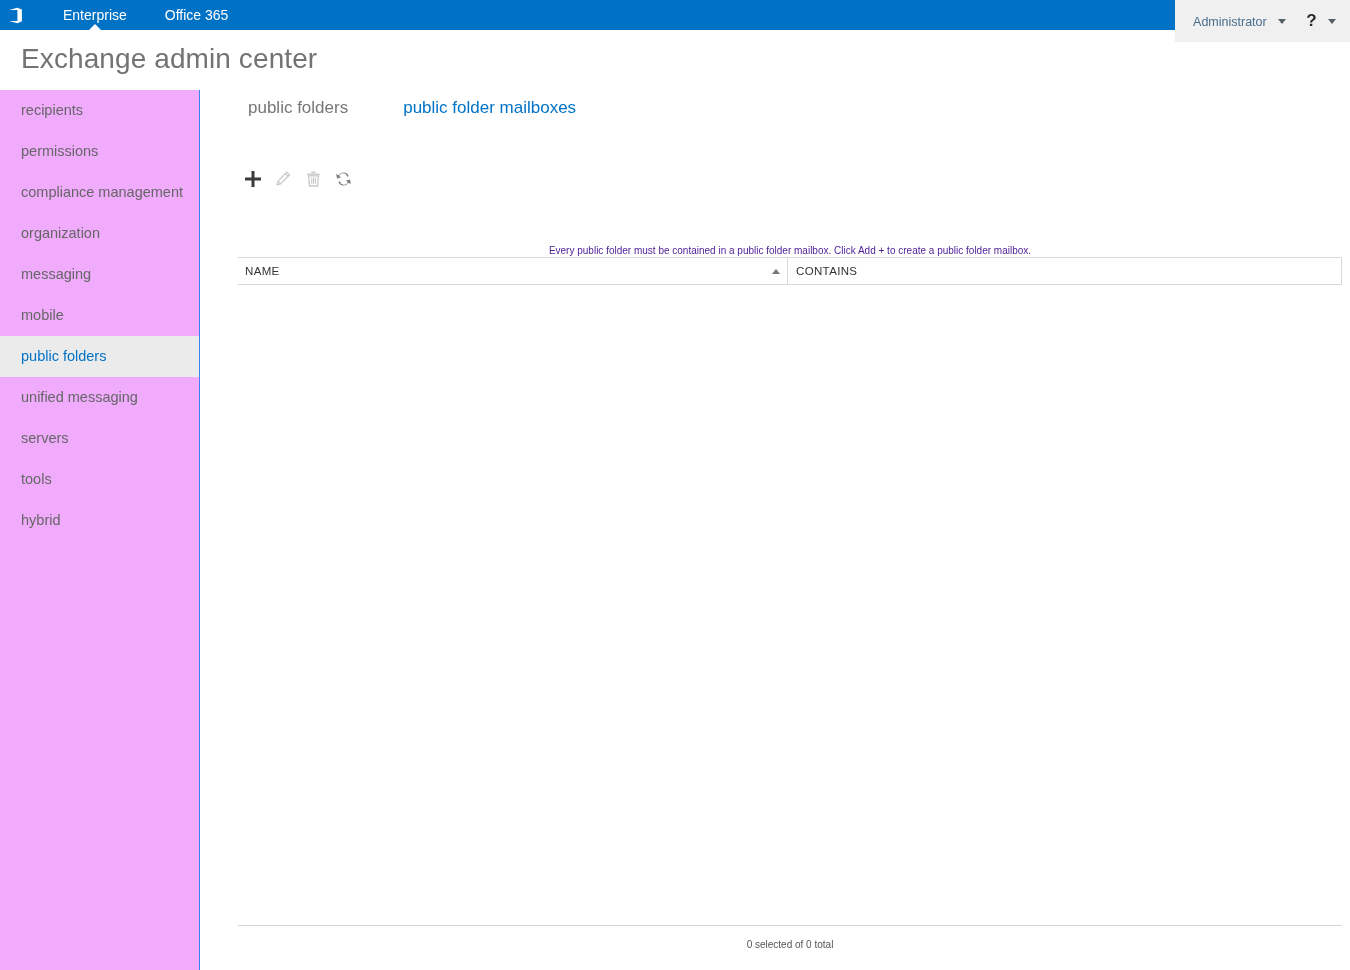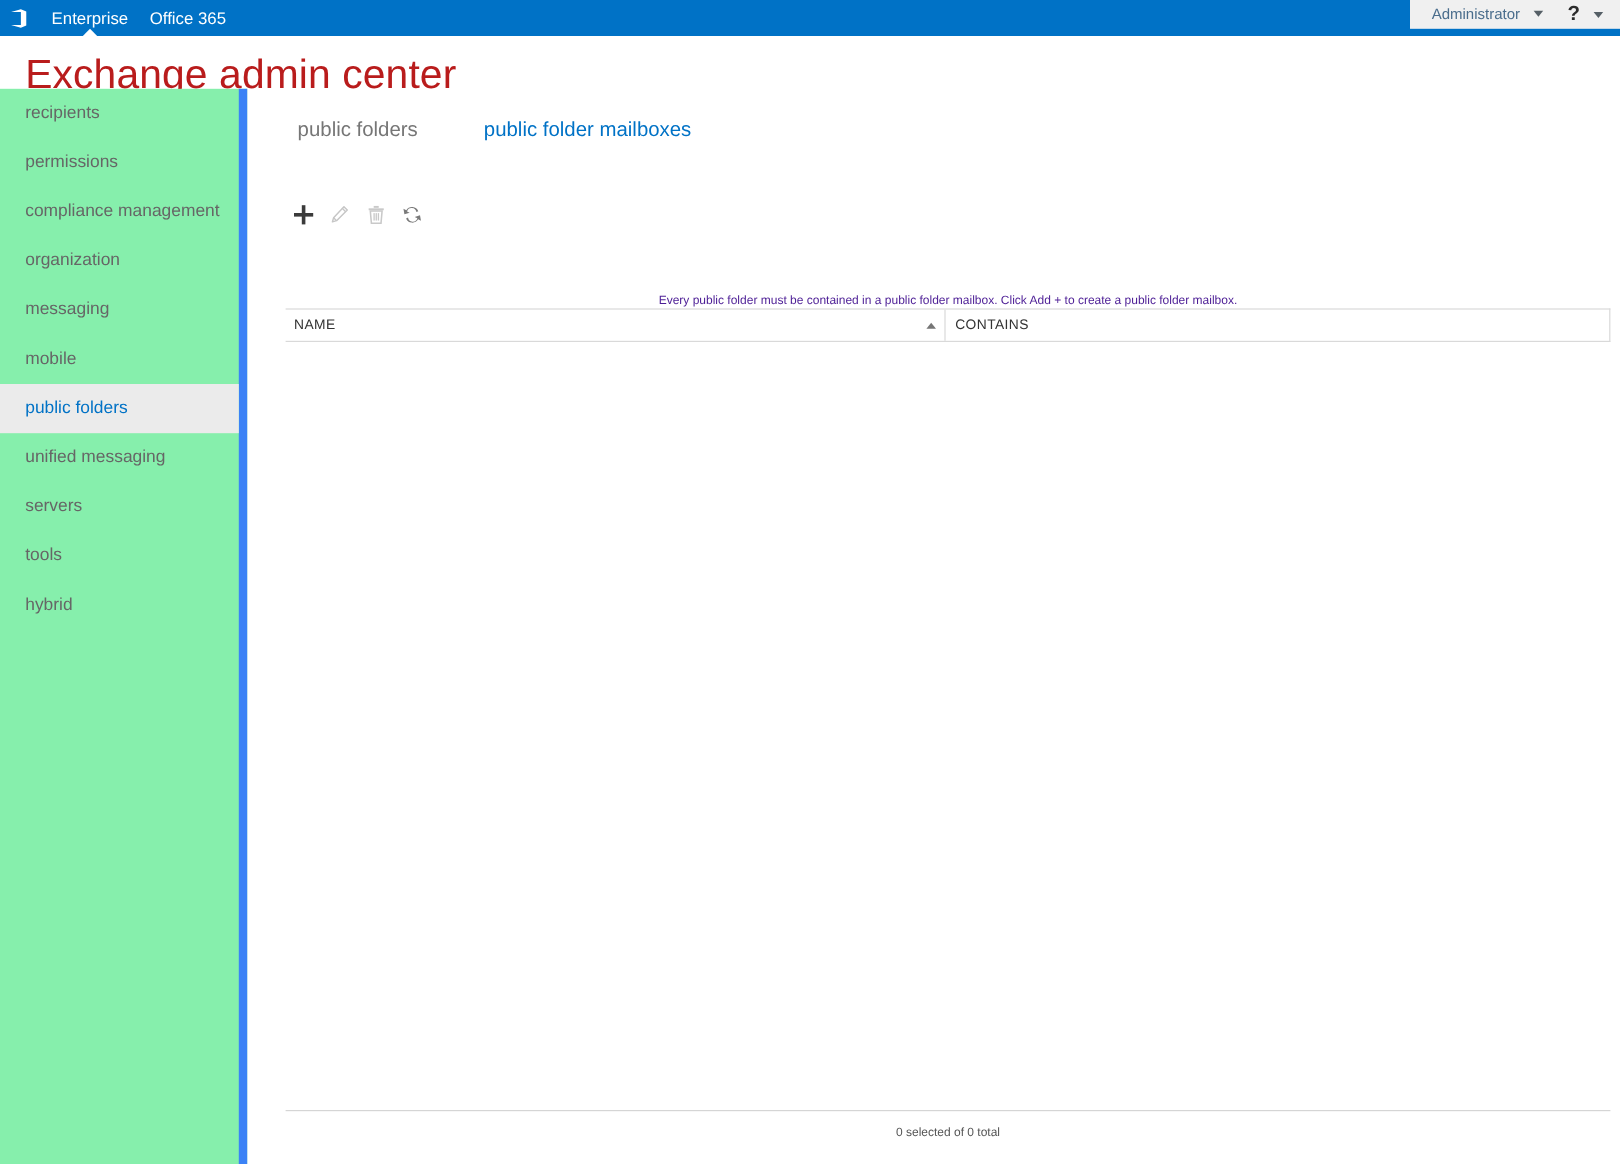--- a/index.html
+++ b/index.html
@@ -25,20 +25,21 @@
     height: 30px;
     background: #0072c6;
     display: flex;
     align-items: stretch;
   }
   .suite-left {
     display: flex;
     align-items: center;
     flex: 1 1 auto;
     position: relative;
+    gap: 20px;
   }
   .waffle {
     width: 30px;
     height: 30px;
     display: flex;
     align-items: center;
     justify-content: center;
     flex: 0 0 auto;
   }
   .waffle svg { display: block; }
@@ -64,21 +65,21 @@
     border-right: 6px solid transparent;
     border-bottom: 6px solid #ffffff;
   }
 
   .suite-right {
     flex: 0 0 auto;
     background: #f0f0f0;
     display: flex;
     align-items: center;
     padding: 0 14px 0 18px;
-    height: 24px;
+    height: 42px;
   }
   .suite-right .user-name {
     color: #4a6d8c;
     font-size: 12.5px;
     white-space: nowrap;
   }
   .caret {
     display: inline-block;
     width: 0; height: 0;
     border-left: 4px solid transparent;
@@ -93,36 +94,36 @@
     font-weight: bold;
     margin-left: 20px;
     line-height: 1;
   }
 
   
   .page-title {
     position: absolute;
     top: 43px;
     left: 21px;
-    font-size: 34px;
-    color: #b91c1c;
+    font-size: 28px;
+    color: #737373;
     font-weight: 400;
     letter-spacing: 0.1px;
     white-space: nowrap;
   }
 
   
   .sidebar {
     position: absolute;
-    top: 74px;
+    top: 90px;
     left: 0;
     width: 199px;
     bottom: 0;
-    border-right: 7px solid #3b82f6;
-    background: #86efac;
+    border-right: 1px solid #3b82f6;
+    background: #f0abfc;
   }
   .nav-item {
     display: block;
     height: 41px;
     line-height: 41px;
     padding-left: 21px;
     font-size: 14.5px;
     color: #666666;
     text-decoration: none;
     white-space: nowrap;

